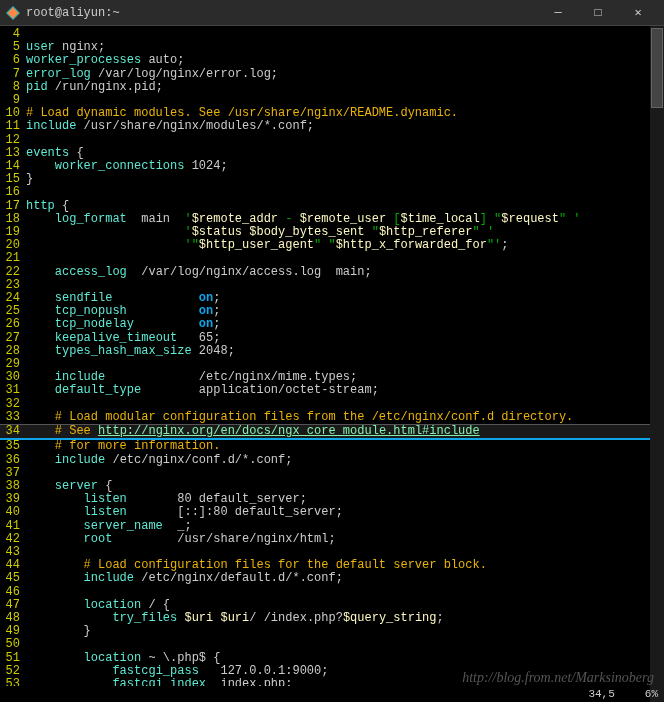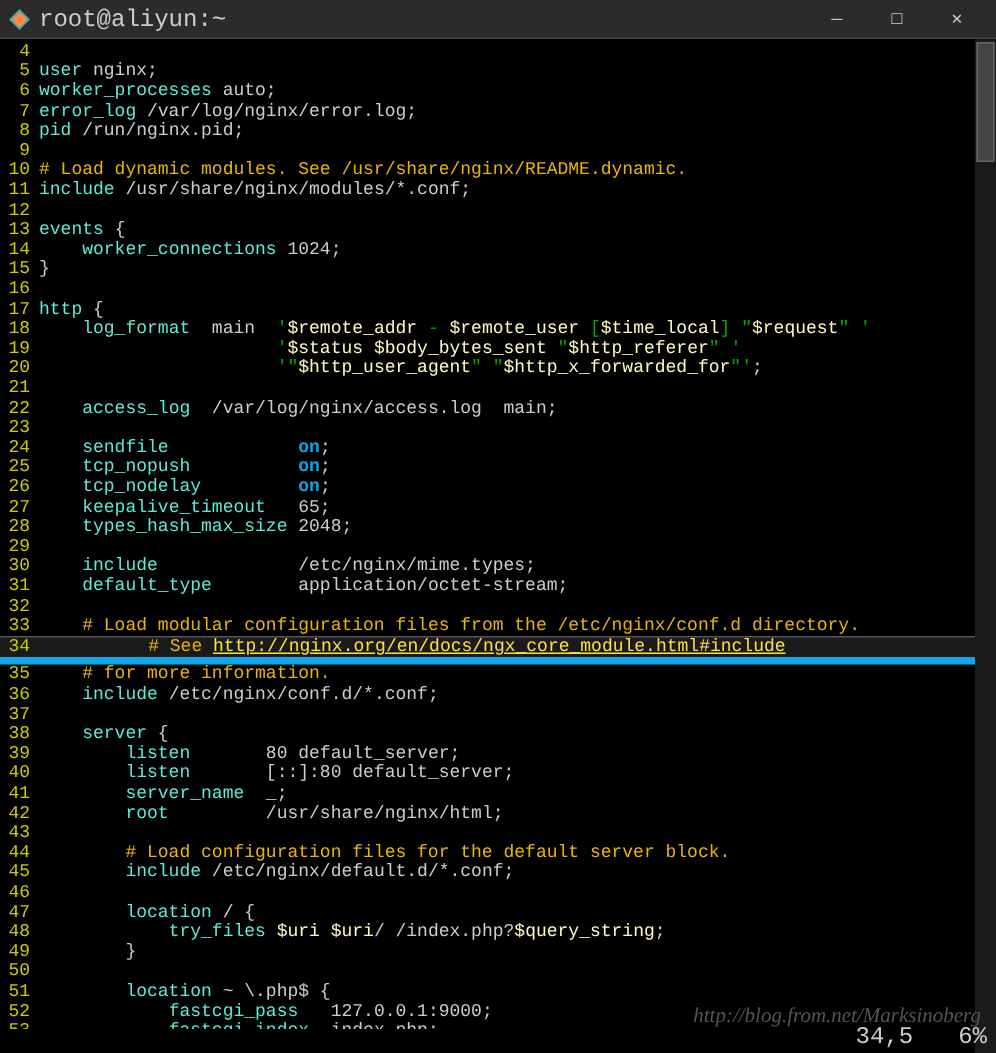--- a/index.html
+++ b/index.html
@@ -18,21 +18,21 @@
   height: 26px;
   display: flex;
   align-items: center;
   padding: 0 6px;
   border-bottom: 1px solid #444;
 }
 .titlebar-icon {
   width: 14px; height: 14px;
   margin-right: 6px;
 }
-.titlebar-title { color: #ccc; font-size: 16px; flex: 1; }
+.titlebar-title { color: #ccc; font-size: 12px; flex: 1; }
 .win-controls { display: flex; gap: 0; }
 .win-btn {
   width: 40px; height: 26px;
   display: flex; align-items: center; justify-content: center;
   color: #ccc; font-size: 12px;
 }
 .editor {
   padding: 2px 0 0 0;
   line-height: 13.2px;
   white-space: pre;
@@ -43,42 +43,42 @@
 .line { display: flex; }
 .gutter {
   width: 26px;
   text-align: right;
   color: #cccc00;
   padding-right: 6px;
   flex-shrink: 0;
   user-select: none;
 }
 .code { flex: 1; }
-.hl-line { background: #1a1a1a; border-top: 1px solid #555; border-bottom: 5px solid #0ea5e9; gap: 44px; }
+.hl-line { background: #1a1a1a; border-top: 1px solid #555; border-bottom: 2px solid #0ea5e9; }
 .c-cyan { color: #5eead4; }
 .c-yellow { color: #0ea5e9; font-weight: bold; }
 .c-dcyan { color: #eab308; }
 .c-magenta { color: #fef9c3; }
 .c-green { color: #00aa00; }
 .c-white { color: #ccc; }
-.c-blue { color: #fde047; text-decoration: underline; }
+.c-blue { color: #86efac; text-decoration: underline; }
 .watermark {
   position: absolute;
   bottom: 16px; right: 10px;
   color: #555;
   font-family: Georgia, serif;
   font-style: italic;
   font-size: 14px;
   pointer-events: none;
 }
 .status {
   position: absolute;
   bottom: 2px; right: 6px;
   color: #ccc;
-  font-size: 16px;
+  font-size: 11px;
   display: flex; gap: 30px;
 }
 .scrollbar {
   position: absolute;
   right: 0; top: 26px; bottom: 0;
   width: 14px;
   background: #1a1a1a;
 }
 .scroll-thumb {
   position: absolute;

